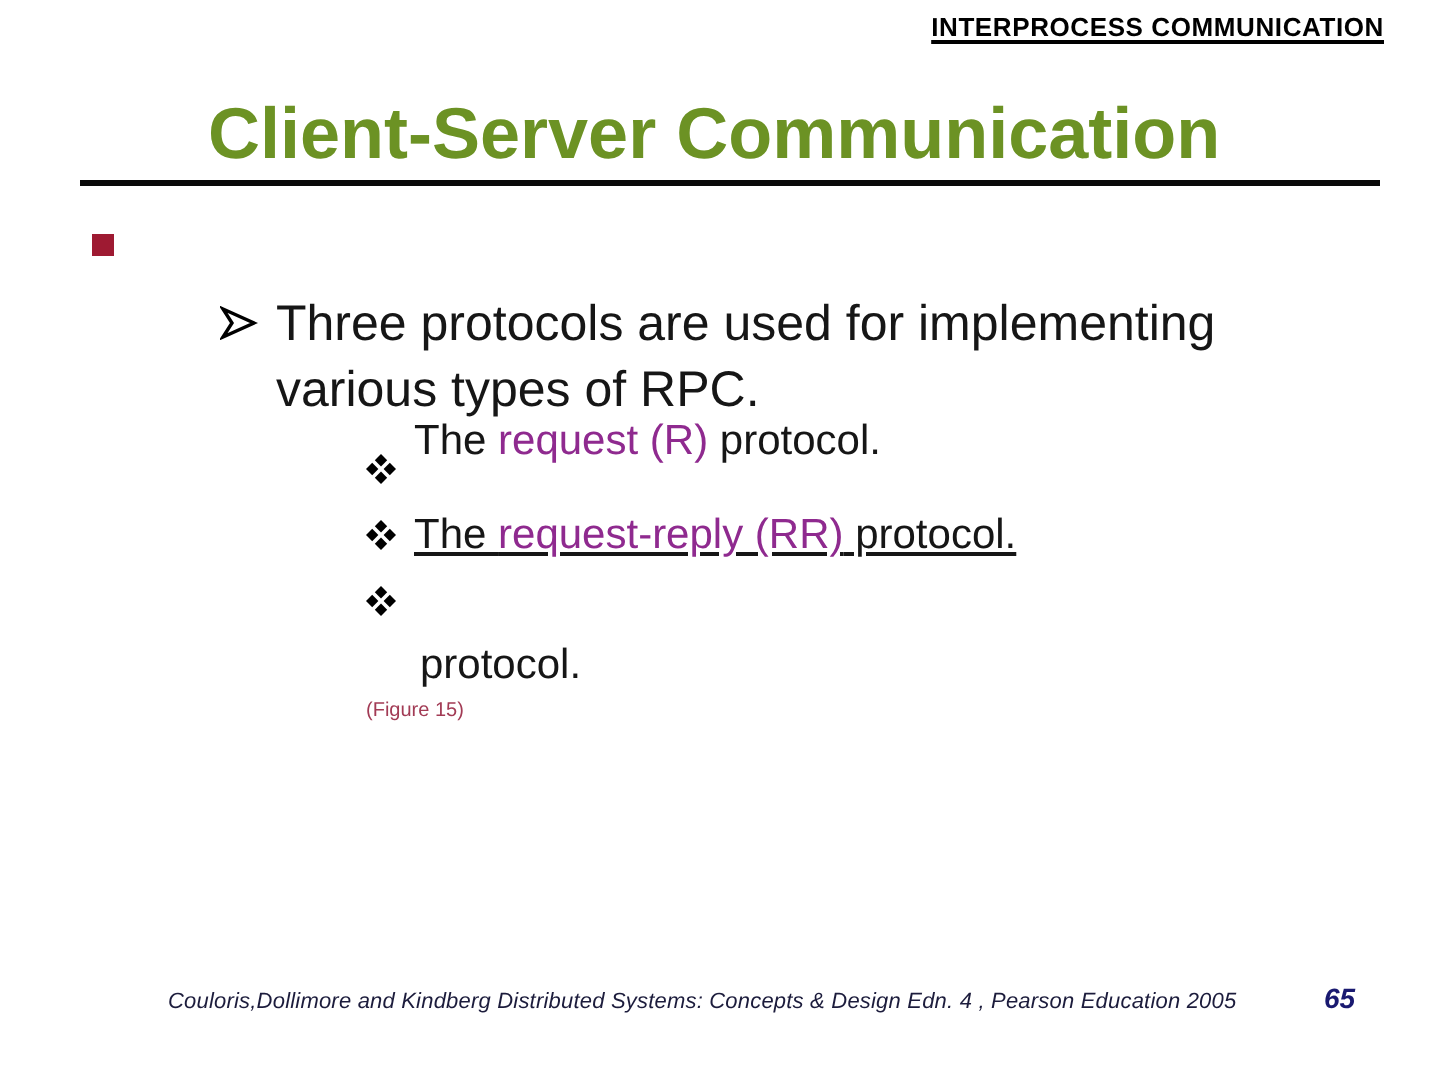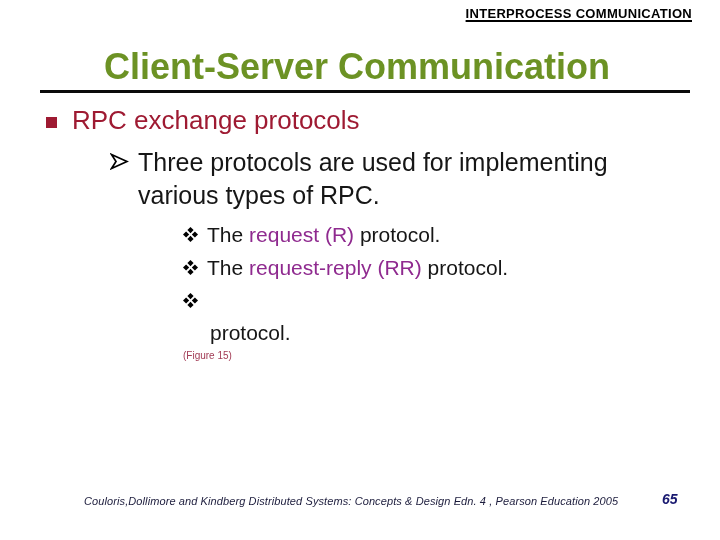--- a/index.html
+++ b/index.html
@@ -41,22 +41,22 @@
     top: 105px; left: 72px;
     font-size: 26px;
     color: var(--heading-red, #9E1A32);
   }
 
   .l2-arrow { top: 153px; left: 110px; }
   .l2-line1 { top: 148px; left: 138px; font-size: 25px; color: #161616; }
   .l2-line2 { top: 181px; left: 138px; font-size: 25px; color: #161616; }
 
   .l3 { font-size: 21px; color: #161616; }
-  .l3-item1 { top: 223px; left: 207px; }
-  .l3-item2 { top: 256px; left: 207px; }
+  .l3-item1 { top: 209px; left: 207px; }
+  .l3-item2 { top: 256px; left: 207px; text-decoration: underline; }
   .l3-item3 { top: 289px; left: 207px; }
   .l3-wrap  { top: 321px; left: 210px; }
   .d1 { top: 227px; left: 183px; }
   .d2 { top: 260px; left: 183px; }
   .d3 { top: 293px; left: 183px; }
   .kw { color: var(--keyword-purple, #8F2A8F); }
 
   .figure-note {
     top: 350px; left: 183px;
     font-size: 10px;
@@ -81,21 +81,20 @@
 
 <div class="slide">
 
   <div class="abs header-label">INTERPROCESS COMMUNICATION</div>
 
   <div class="abs slide-title">Client-Server Communication</div>
 
   <div class="abs title-divider"></div>
 
   <div class="abs l1-bullet"></div>
-  <div class="abs l1-text">RPC exchange protocols</div>
 
   <span class="abs l2-arrow icon">
     <svg width="19" height="17" viewBox="0 0 19 17">
       <polygon points="1.5,1.5 17,8.5 1.5,15.5 6,8.5" fill="#ffffff" stroke="#000000" stroke-width="1.7"></polygon>
     </svg>
   </span>
   <div class="abs l2-line2">various types of RPC.</div>
   <div class="abs l2-line1">Three protocols are used for implementing</div>
 
   <span class="abs d1 icon">

